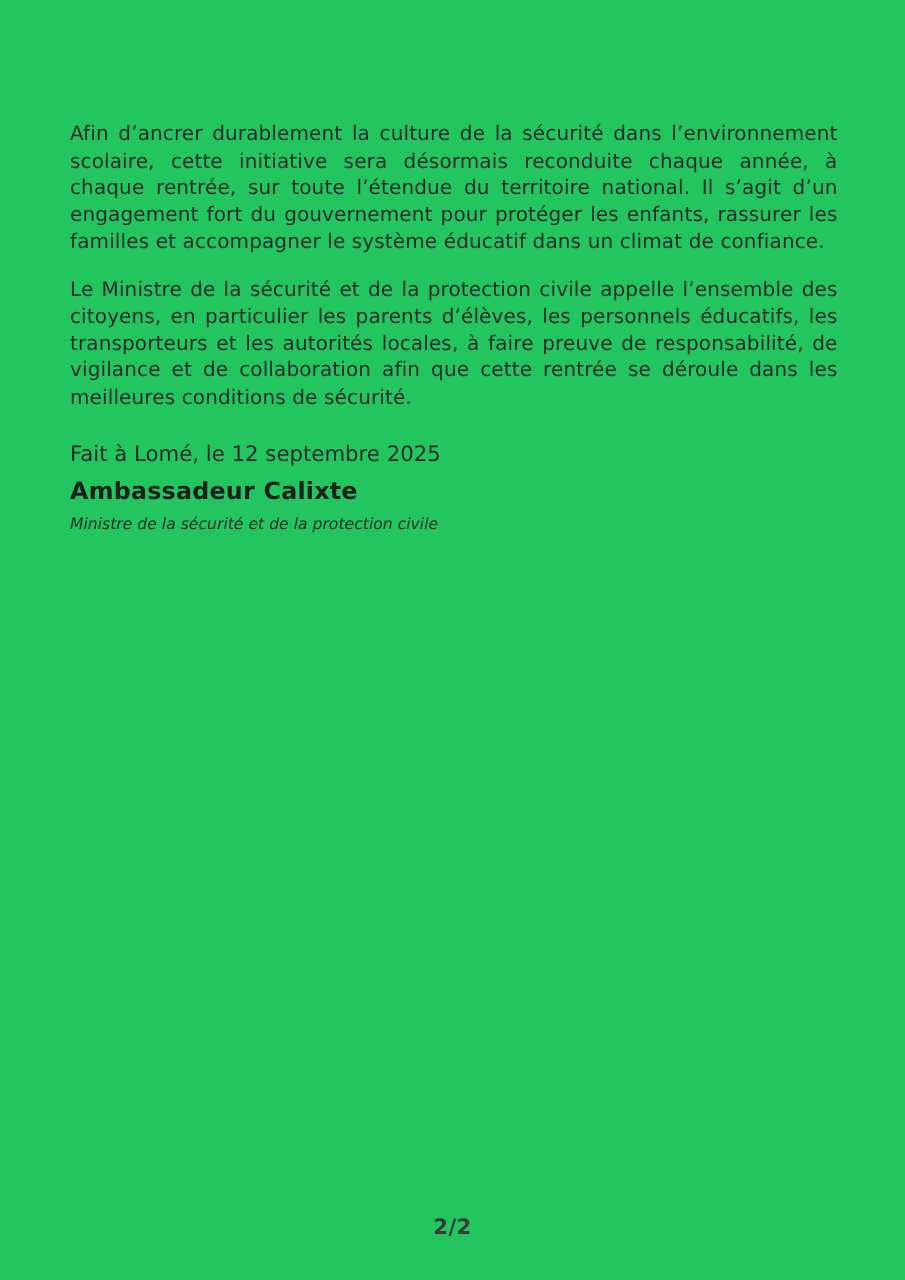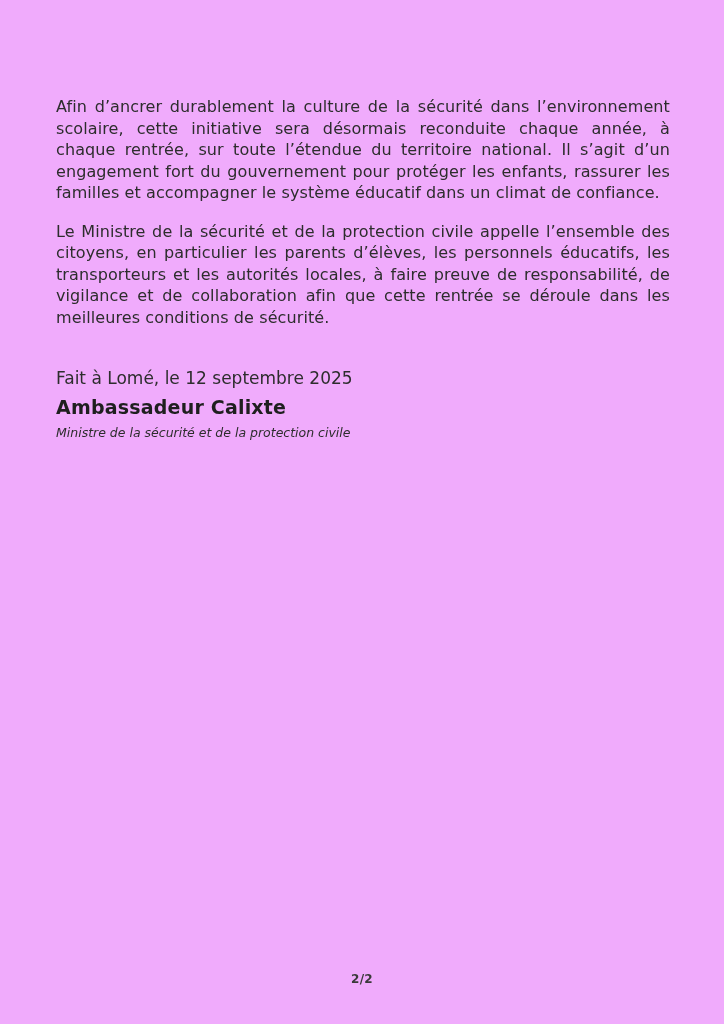--- a/index.html
+++ b/index.html
@@ -4,21 +4,21 @@
 <style>
   html, body {
     margin: 0;
     padding: 0;
     background: #ffffff;
   }
   .page {
     position: relative;
     width: 724px;
     height: 1024px;
-    background: #f0abfc;
+    background: #22c55e;
     overflow: hidden;
     font-family: "DejaVu Sans", "Liberation Sans", sans-serif;
   }
   .content {
     position: absolute;
     top: 96px;
     left: 56px;
     right: 54px;
   }
   .body-paragraph {
@@ -27,21 +27,21 @@
     line-height: 21.5px;
     color: #2d2d2d;
     text-align: justify;
     text-justify: inter-word;
     letter-spacing: 0.1px;
   }
   .body-paragraph:last-of-type {
     margin-bottom: 0;
   }
   .date-line {
-    margin: 39px 0 0 0;
+    margin: 25px 0 0 0;
     font-size: 17px;
     line-height: 22px;
     color: #2d2d2d;
     text-align: left;
   }
   .signature-name {
     margin-top: 4px;
     font-size: 19px;
     line-height: 28px;
     font-weight: 700;
@@ -54,21 +54,21 @@
     line-height: 16px;
     color: #2d2d2d;
     font-style: italic;
   }
   .page-number {
     position: absolute;
     top: 972px;
     left: 0;
     width: 100%;
     text-align: center;
-    font-size: 12px;
+    font-size: 17px;
     font-weight: 600;
     color: #3a3a3a;
     letter-spacing: 0.3px;
   }
 </style>
 </head>
 <body>
 
 <div class="page">
 

